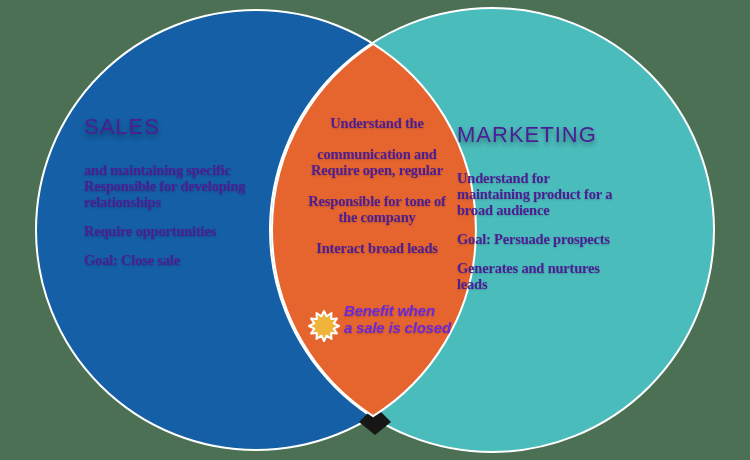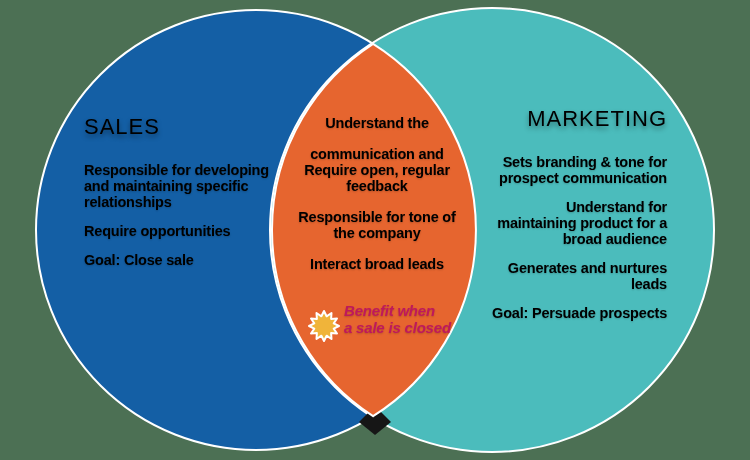--- a/index.html
+++ b/index.html
@@ -6,51 +6,51 @@
   body { font-family: "Liberation Sans", sans-serif; }
 
   .stage {
     position: relative;
     width: 750px;
     height: 460px;
     overflow: hidden;
   }
   .stage svg { position: absolute; left: 0; top: 0; }
 
-  .col { position: absolute; color: #000000; }
+  .col { position: absolute; color: #4c1d95; }
   .col-left   { left: 84px;  top: 112px; width: 210px; text-align: left; }
   .col-center { left: 277px; top: 115px; width: 200px; text-align: center; }
-  .col-right  { left: 457px; top: 104px; width: 210px; text-align: right; }
+  .col-right  { left: 457px; top: 120px; width: 210px; }
 
   .title {
     font-size: 22px;
     font-weight: 300;
     letter-spacing: 1px;
     line-height: 30px;
     margin-bottom: 20px;
     text-shadow: 0 3px 5px rgba(0,0,0,0.40);
   }
 
-  .item { margin-bottom: 13px; }
+  .item { margin-bottom: 13px; font-family: Liberation Serif, serif; }
   .col-center .item { margin-bottom: 15px; }
 
   .line {
     font-size: 14.5px;
     font-weight: 700;
     letter-spacing: -0.2px;
     line-height: 16px;
     white-space: nowrap;
     text-shadow: 0 1px 2px rgba(0,0,0,0.20);
   }
 
   .benefit-text {
     position: absolute;
     left: 344px;
     top: 303px;
-    color: #be185d;
+    color: #6d28d9;
     text-align: left;
   }
   .benefit-text .line {
     font-size: 15px;
     font-style: italic;
     font-weight: 700;
     line-height: 16.5px;
   }
 </style>
 </head>
@@ -69,69 +69,64 @@
 
     <path d="M 373.1 43.8 A 220 220 0 0 1 373.1 416.2 A 222 222 0 0 1 373.1 43.8 Z" stroke="#ffffff" stroke-width="2" fill="#e6652f"></path>
 
     <polygon points="324,311 326.6,316.3 331.5,313 331.1,318.9 337,318.5 333.7,323.4 339,326 333.7,328.6 337,333.5 331.1,333.1 331.5,339 326.6,335.7 324,341 321.4,335.7 316.5,339 316.9,333.1 311,333.5 314.3,328.6 309,326 314.3,323.4 311,318.5 316.9,318.9 316.5,313 321.4,316.3" stroke="#ffffff" stroke-width="2" stroke-linejoin="round" fill="#f0b43a"></polygon>
   </svg>
 
   <div class="col col-left">
     <div class="title">SALES</div>
 
     <div class="item">
+      <div class="line">and maintaining specific</div>
       <div class="line">Responsible for developing</div>
-      <div class="line">and maintaining specific</div>
       <div class="line">relationships</div>
     </div>
     <div class="item">
       <div class="line">Require opportunities</div>
     </div>
     <div class="item">
       <div class="line">Goal: Close sale</div>
     </div>
   </div>
 
   <div class="col col-center">
     <div class="item">
       <div class="line">Understand the</div>
     </div>
     <div class="item">
       <div class="line">communication and</div>
       <div class="line">Require open, regular</div>
-      <div class="line">feedback</div>
     </div>
     <div class="item">
       <div class="line">Responsible for tone of</div>
       <div class="line">the company</div>
     </div>
     <div class="item">
       <div class="line">Interact broad leads</div>
     </div>
   </div>
 
   <div class="benefit-text">
     <div class="line">Benefit when</div>
     <div class="line">a sale is closed</div>
   </div>
 
   <div class="col col-right">
     <div class="title">MARKETING</div>
 
     <div class="item">
-      <div class="line">Sets branding &amp; tone for</div>
-      <div class="line">prospect communication</div>
-    </div>
-    <div class="item">
       <div class="line">Understand for</div>
       <div class="line">maintaining product for a</div>
       <div class="line">broad audience</div>
     </div>
     <div class="item">
+      <div class="line">Goal: Persuade prospects</div>
+    </div>
+    <div class="item">
       <div class="line">Generates and nurtures</div>
       <div class="line">leads</div>
-    </div>
-    <div class="item">
-      <div class="line">Goal: Persuade prospects</div>
     </div>
   </div>
 
 </div>
 
 </body></html>

